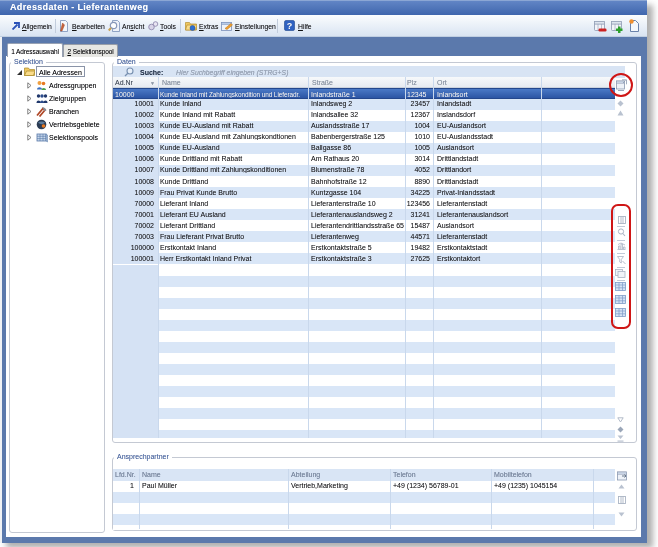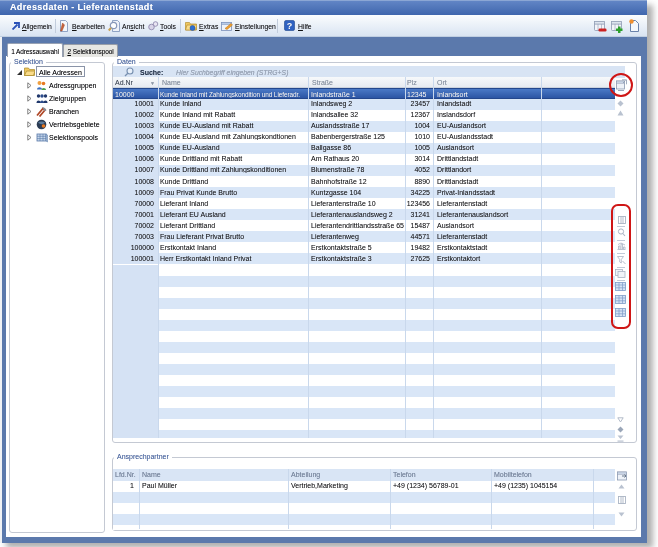--- a/index.html
+++ b/index.html
@@ -33,21 +33,21 @@
 font-size:7px;color:#8d99a9;}
 #thead span{position:absolute;top:1.5px;}
 .aphead{position:absolute;background:#d9e5f5;font-size:7px;color:#7787a0;}
 .aphead span{position:absolute;top:2px;}
 #search{position:absolute;left:113px;top:66px;width:512px;height:11.5px;background:#d8e4f4;}
 .ico{position:absolute;}
 .redring{position:absolute;border:2.5px solid #cf1616;}
 </style></head>
 <body>
 <div id="win">
-  <div id="title">Adressdaten - Lieferantenstadt</div>
+  <div id="title">Adressdaten - Lieferantenweg</div>
   <div class="abs" style="left:0;top:0;width:647px;height:1px;background:#8ba6d4;"></div>
   <div id="menu">
     <svg class="ico" style="left:12px;top:7px;" width="8" height="8" viewBox="0 0 8 8">
         <path d="M0.5 7.5 L5.5 2.5 M2 1 h5 v5" stroke="#2a52b8" stroke-width="1.8" fill="none"></path>
       </svg>
     <div class="mi" style="left:22px;"><u>A</u>llgemein</div>
     <div class="msep" style="left:55px;"></div>
     <svg class="ico" style="left:59px;top:5px;" width="10" height="12" viewBox="0 0 10 12">
         <path d="M1.5 0.5 h5 l2 2 v9 h-7 z" fill="#f4f7fb" stroke="#7a90b8" stroke-width="0.8"></path>
         <path d="M3.5 3 L5.5 5 L3 11 L1.5 11 Z" fill="#c8643c" stroke="#a04828" stroke-width="0.5"></path>

